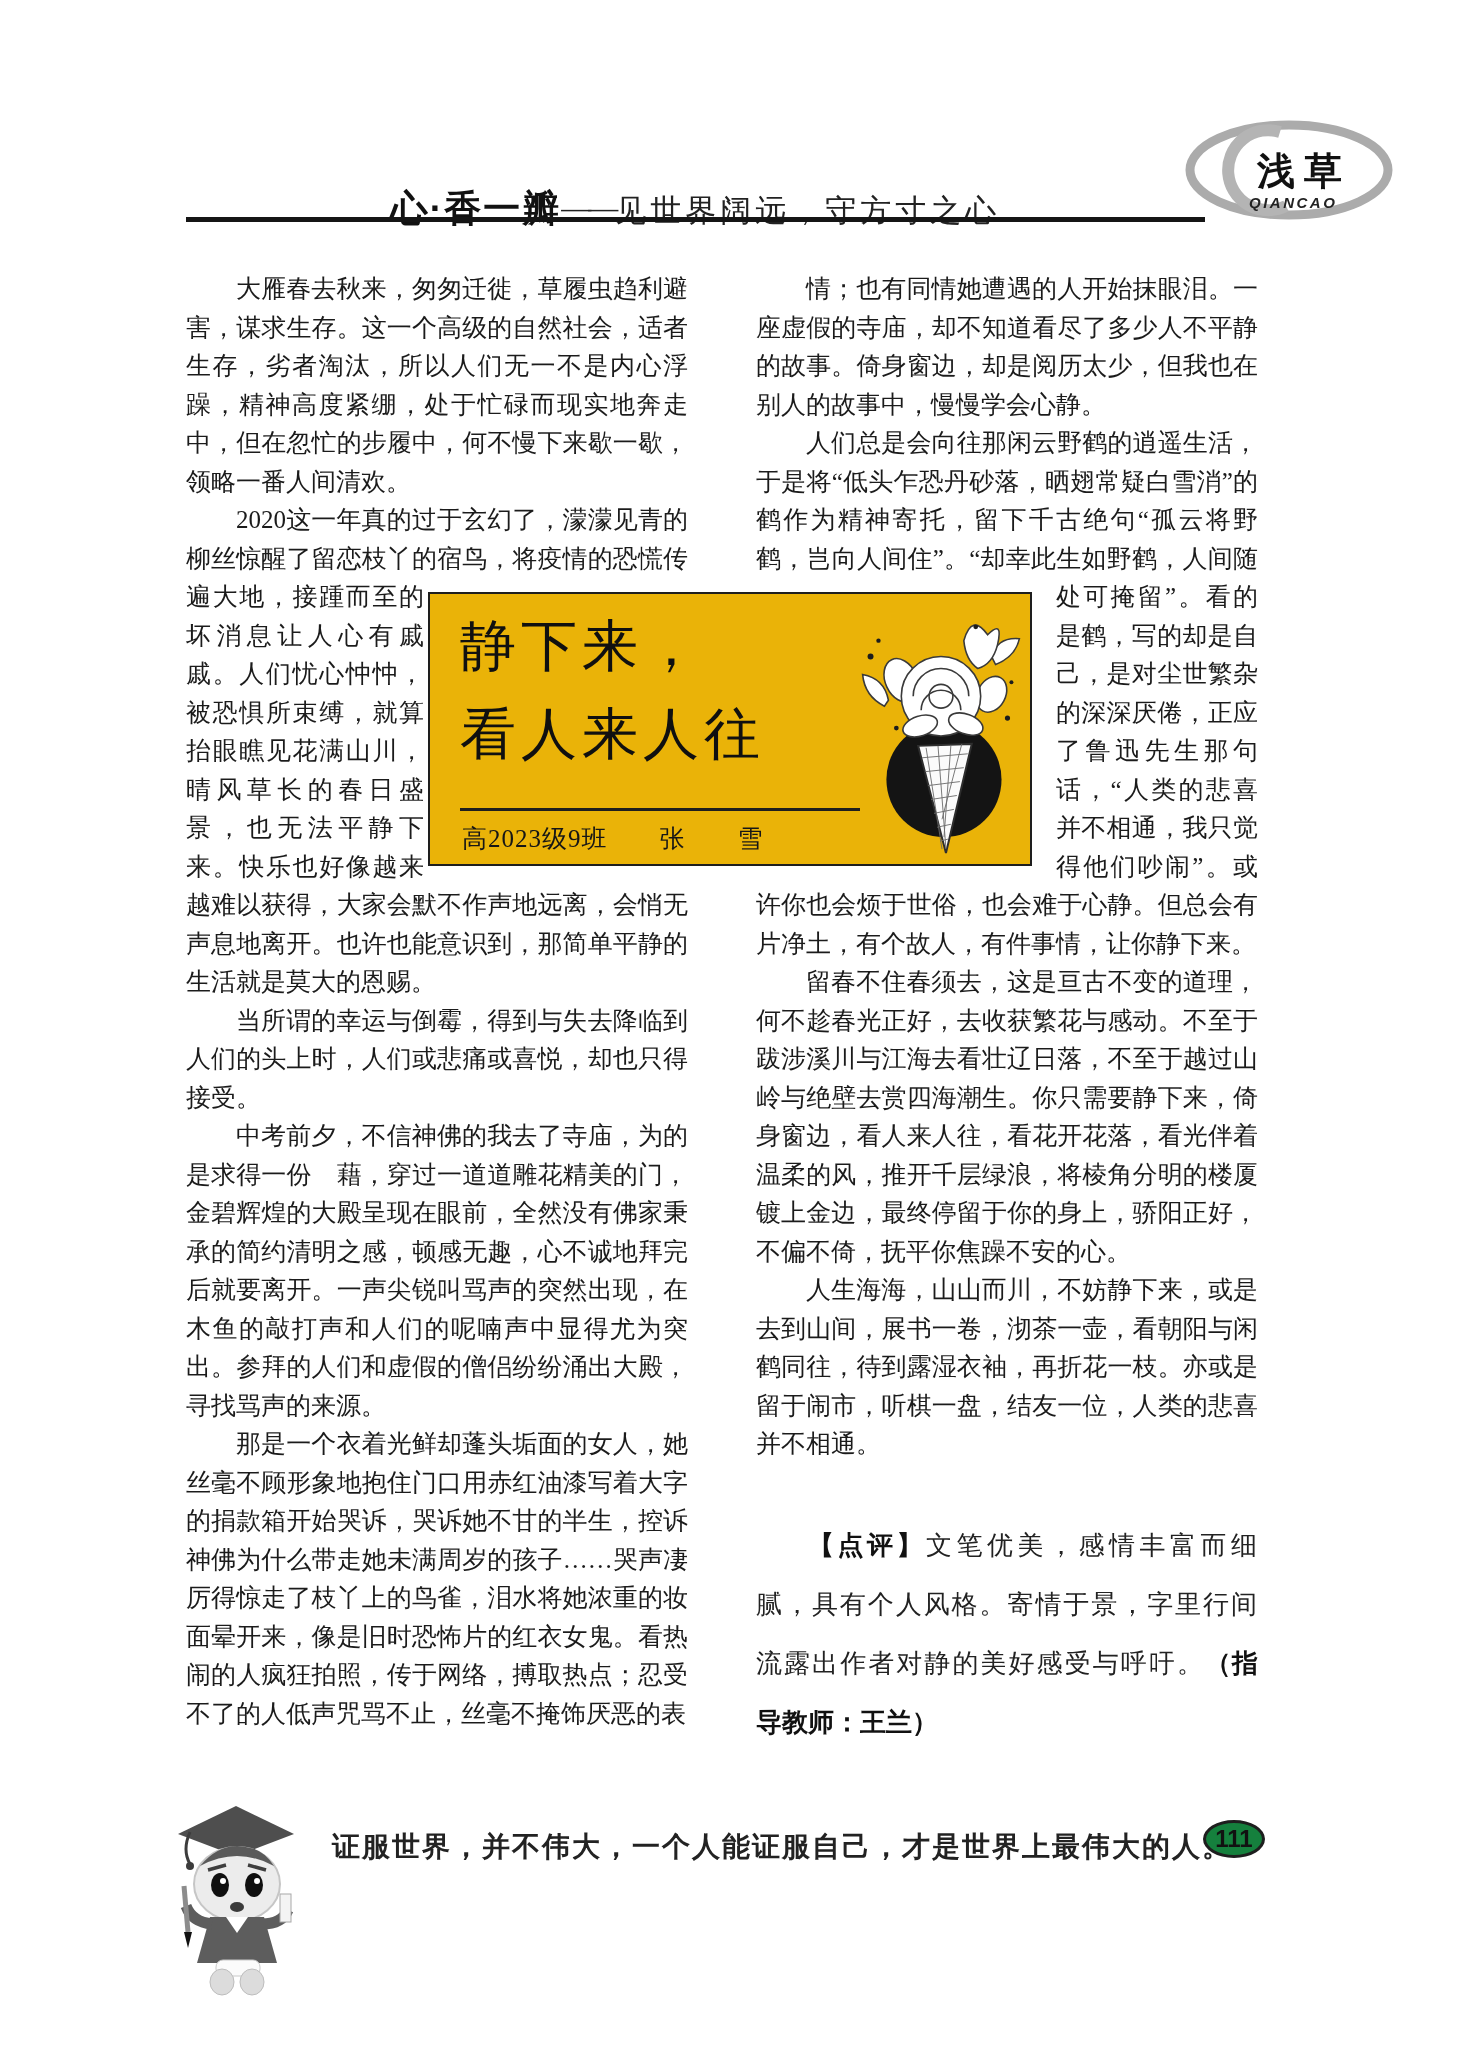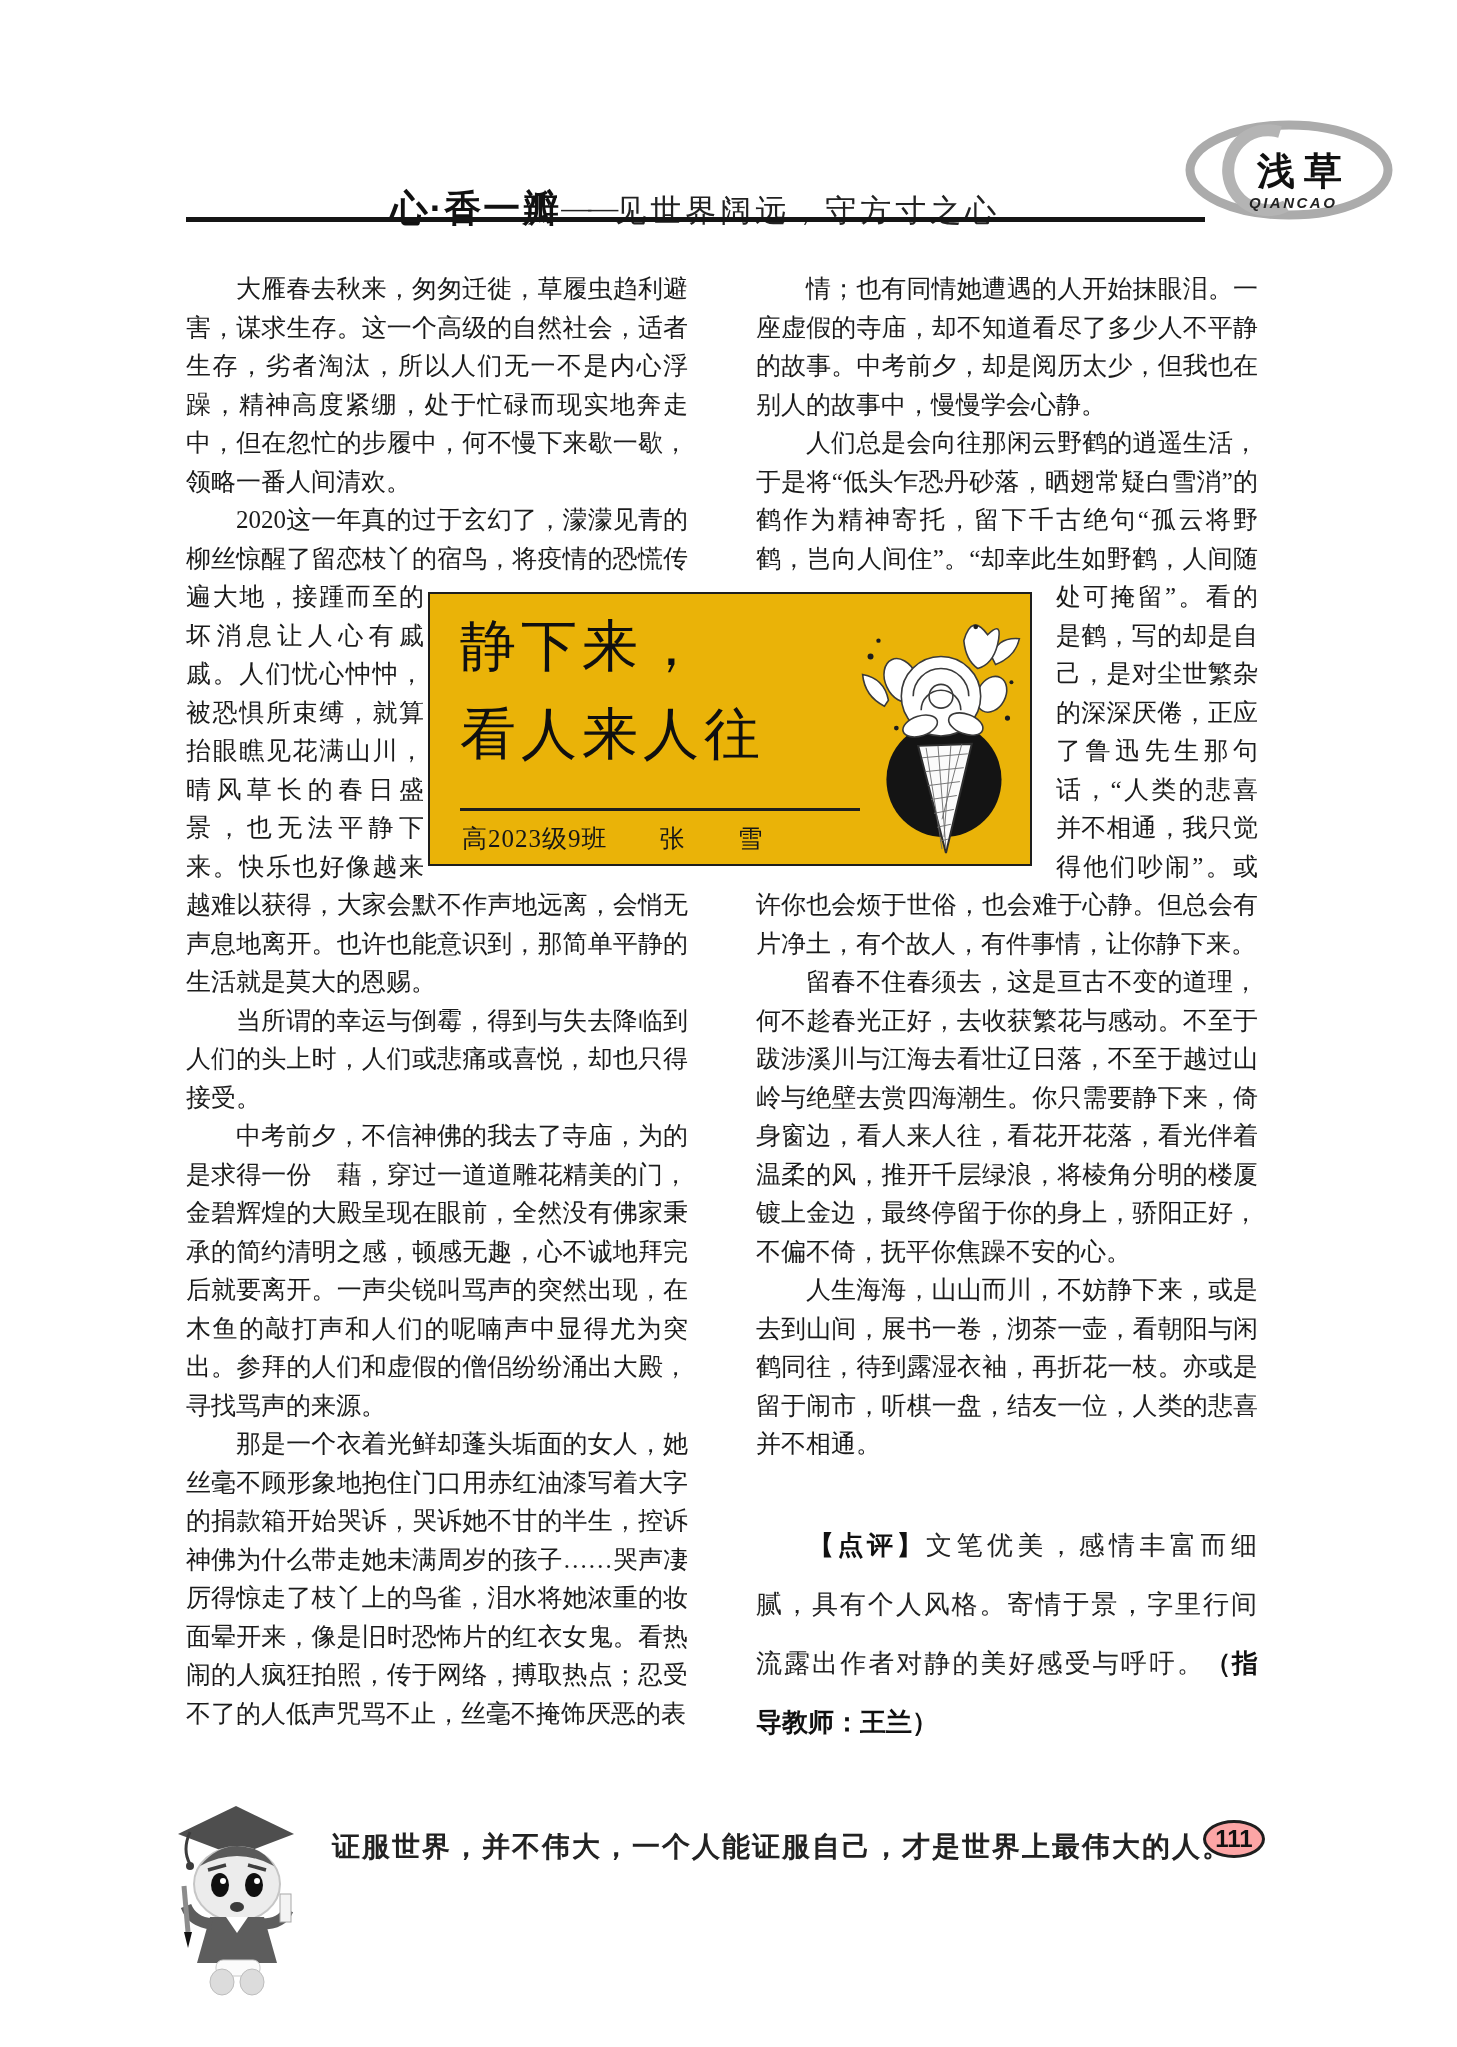--- a/index.html
+++ b/index.html
@@ -40,21 +40,21 @@
              text-indent:2em; letter-spacing:1px; color:#222; }
   .cmt-label, .cmt-teacher { font-family:"Liberation Sans","DejaVu Sans",sans-serif;
              font-weight:bold; letter-spacing:0; color:#111; }
 
   
   .footer-quote { position:absolute; left:332px; top:1828px; font-size:28px; letter-spacing:2px;
                   font-weight:600; color:#222; }
   .page-badge { position:absolute; left:1203px; top:1820px; width:62px; height:38px;
                 border:3px solid #1e1e1e; border-radius:50%; text-align:center;
                 font-family:"Liberation Sans","DejaVu Sans",sans-serif; font-size:24px;
-                font-weight:bold; line-height:32px; color:#111; background:#fca5a5; }
+                font-weight:bold; line-height:32px; color:#111; background:#15803d; }
   .mascot { position:absolute; left:160px; top:1790px; width:152px; height:208px; }
 </style>
 </head>
 <body>
 
 <div class="header-text">
   <span class="ht-main">心·香一瓣</span><span class="ht-dash">——</span><span class="ht-sub">见世界阔远，守方寸之心</span>
 </div>
 <div class="header-rule"></div>
 
@@ -68,21 +68,21 @@
 <div class="col col-left">
   <p class="body-p">大雁春去秋来，匆匆迁徙，草履虫趋利避害，谋求生存。这一个高级的自然社会，适者生存，劣者淘汰，所以人们无一不是内心浮躁，精神高度紧绷，处于忙碌而现实地奔走中，但在忽忙的步履中，何不慢下来歇一歇，领略一番人间清欢。</p>
   <div class="cutout-left"></div>
   <p class="body-p">2020这一年真的过于玄幻了，濛濛见青的柳丝惊醒了留恋枝丫的宿鸟，将疫情的恐慌传遍大地，接踵而至的坏消息让人心有戚戚。人们忧心忡忡，被恐惧所束缚，就算抬眼瞧见花满山川，晴风草长的春日盛景，也无法平静下来。快乐也好像越来越难以获得，大家会默不作声地远离，会悄无声息地离开。也许也能意识到，那简单平静的生活就是莫大的恩赐。</p>
   <p class="body-p">当所谓的幸运与倒霉，得到与失去降临到人们的头上时，人们或悲痛或喜悦，却也只得接受。</p>
   <p class="body-p">中考前夕，不信神佛的我去了寺庙，为的是求得一份　藉，穿过一道道雕花精美的门，金碧辉煌的大殿呈现在眼前，全然没有佛家秉承的简约清明之感，顿感无趣，心不诚地拜完后就要离开。一声尖锐叫骂声的突然出现，在木鱼的敲打声和人们的呢喃声中显得尤为突出。参拜的人们和虚假的僧侣纷纷涌出大殿，寻找骂声的来源。</p>
   <p class="body-p">那是一个衣着光鲜却蓬头垢面的女人，她丝毫不顾形象地抱住门口用赤红油漆写着大字的捐款箱开始哭诉，哭诉她不甘的半生，控诉神佛为什么带走她未满周岁的孩子……哭声凄厉得惊走了枝丫上的鸟雀，泪水将她浓重的妆面晕开来，像是旧时恐怖片的红衣女鬼。看热闹的人疯狂拍照，传于网络，搏取热点；忍受不了的人低声咒骂不止，丝毫不掩饰厌恶的表</p>
 </div>
 
 <div class="col col-right">
-  <p class="body-p">情；也有同情她遭遇的人开始抹眼泪。一座虚假的寺庙，却不知道看尽了多少人不平静的故事。中考前夕，却是阅历太少，但我也在别人的故事中，慢慢学会心静。</p>
+  <p class="body-p">情；也有同情她遭遇的人开始抹眼泪。一座虚假的寺庙，却不知道看尽了多少人不平静的故事。倚身窗边，却是阅历太少，但我也在别人的故事中，慢慢学会心静。</p>
   <div class="cutout-right"></div>
   <p class="body-p">人们总是会向往那闲云野鹤的逍遥生活，于是将“低头乍恐丹砂落，晒翅常疑白雪消”的鹤作为精神寄托，留下千古绝句“孤云将野鹤，岂向人间住”。“却幸此生如野鹤，人间随处可掩留”。看的是鹤，写的却是自己，是对尘世繁杂的深深厌倦，正应了鲁迅先生那句话，“人类的悲喜并不相通，我只觉得他们吵闹”。或许你也会烦于世俗，也会难于心静。但总会有片净土，有个故人，有件事情，让你静下来。</p>
   <p class="body-p">留春不住春须去，这是亘古不变的道理，何不趁春光正好，去收获繁花与感动。不至于跋涉溪川与江海去看壮辽日落，不至于越过山岭与绝壁去赏四海潮生。你只需要静下来，倚身窗边，看人来人往，看花开花落，看光伴着温柔的风，推开千层绿浪，将棱角分明的楼厦镀上金边，最终停留于你的身上，骄阳正好，不偏不倚，抚平你焦躁不安的心。</p>
   <p class="body-p">人生海海，山山而川，不妨静下来，或是去到山间，展书一卷，沏茶一壶，看朝阳与闲鹤同往，待到露湿衣袖，再折花一枝。亦或是留于闹市，听棋一盘，结友一位，人类的悲喜并不相通。</p>
 
   <p class="comment">
     <span class="cmt-label">【点评】</span><span>文笔优美，感情丰富而细腻，具有个人风格。寄情于景，字里行间流露出作者对静的美好感受与呼吁。</span><span class="cmt-teacher">（指导教师：王兰）</span>
   </p>
 </div>
 

